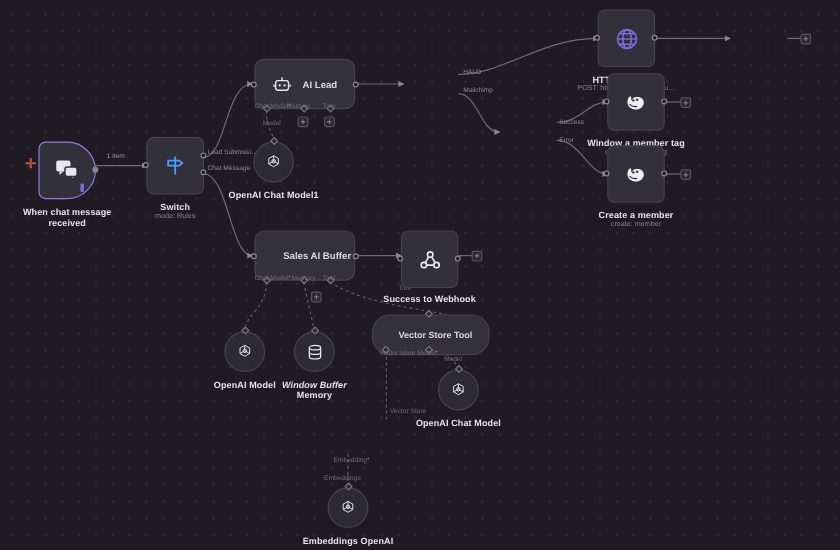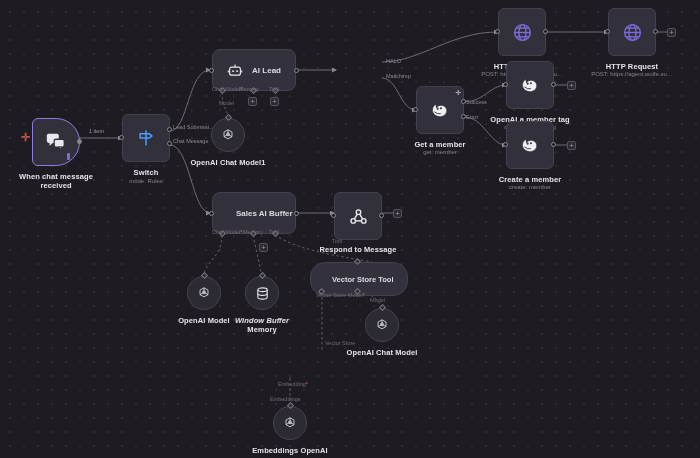--- a/index.html
+++ b/index.html
@@ -230,68 +230,37 @@
           <path d="M4.8 7 h14.4"></path>
           <path d="M4.8 17 h14.4"></path>
       </svg>
     </div>
     <div class="port" style="left:-3px;top:20.5px;"></div>
     <div class="port" style="left:45px;top:20.5px;"></div>
     <div class="title" style="top:54px;">HTTP Request1</div>
     <div class="subtitle" style="top:63px;">POST: https://agent.wolfe.su…</div>
   </div>
 
-  <div class="node" style="left:608px;top:8px;">
-    <div class="box">
-      <svg class="icon" width="21" height="21" viewBox="0 0 24 24" fill="none" stroke="#7b6ad8" stroke-width="1.6">
-        <circle cx="12" cy="12" r="9"></circle>
-        <ellipse cx="12" cy="12" rx="4" ry="9"></ellipse>
-        <path d="M3 12 h18"></path>
-          <path d="M4.8 7 h14.4"></path>
-          <path d="M4.8 17 h14.4"></path>
-      </svg>
-    </div>
-    <div class="port" style="left:-3px;top:20.5px;"></div>
-    <div class="port" style="left:45px;top:20.5px;"></div>
-    <div class="title" style="top:54px;">HTTP Request</div>
-    <div class="subtitle" style="top:63px;">POST: https://agent.wolfe.su…</div>
-  </div>
   <div class="plus" style="left:667px;top:27.5px;">+</div>
 
-  <div class="node" style="left:416px;top:86px;">
+  <div class="wirelabel" style="left:466px;top:99px;">Success</div>
+  <div class="wirelabel" style="left:466px;top:114px;">Error</div>
+
+  <div class="node" style="left:506px;top:61px;">
     <div class="box">
       <svg class="icon" width="22" height="22" viewBox="0 0 24 24">
         <path d="M7 6 C4 8 3 12 4.5 15 C6 18 10 20 14 19 C18 18 20.5 14 19 10.5 C18 8 15 6.5 12 7 C10 7.3 8.5 8.5 8 10" fill="#efeef2" stroke="#32303a" stroke-width="0.8"></path>
         <circle cx="9.5" cy="10.5" r="1.1" fill="#32303a"></circle>
         <circle cx="13" cy="10" r="1.1" fill="#32303a"></circle>
         <path d="M6 14 q3 3 7 2" fill="none" stroke="#32303a" stroke-width="1"></path>
       </svg>
-      <span class="corner-plus">✛</span>
-    </div>
-    <div class="port" style="left:-3px;top:20.5px;"></div>
-    <div class="port" style="left:45px;top:13px;"></div>
-    <div class="port" style="left:45px;top:28px;"></div>
-    <div class="title" style="top:54px;">Get a member</div>
-    <div class="subtitle" style="top:63px;">get: member</div>
-  </div>
-  <div class="wirelabel" style="left:466px;top:99px;">Success</div>
-  <div class="wirelabel" style="left:466px;top:114px;">Error</div>
-
-  <div class="node" style="left:506px;top:61px;">
-    <div class="box">
-      <svg class="icon" width="22" height="22" viewBox="0 0 24 24">
-        <path d="M7 6 C4 8 3 12 4.5 15 C6 18 10 20 14 19 C18 18 20.5 14 19 10.5 C18 8 15 6.5 12 7 C10 7.3 8.5 8.5 8 10" fill="#efeef2" stroke="#32303a" stroke-width="0.8"></path>
-        <circle cx="9.5" cy="10.5" r="1.1" fill="#32303a"></circle>
-        <circle cx="13" cy="10" r="1.1" fill="#32303a"></circle>
-        <path d="M6 14 q3 3 7 2" fill="none" stroke="#32303a" stroke-width="1"></path>
-      </svg>
     </div>
     <div class="port" style="left:-3px;top:20.5px;"></div>
     <div class="port" style="left:45px;top:20.5px;"></div>
-    <div class="title" style="top:54px;">OpenAI a member tag</div>
+    <div class="title" style="top:54px;">Window a member tag</div>
     <div class="subtitle" style="top:63px;">create: memberTag</div>
   </div>
   <div class="plus" style="left:567px;top:80.5px;">+</div>
 
   <div class="node" style="left:506px;top:121px;">
     <div class="box">
       <svg class="icon" width="22" height="22" viewBox="0 0 24 24">
         <path d="M7 6 C4 8 3 12 4.5 15 C6 18 10 20 14 19 C18 18 20.5 14 19 10.5 C18 8 15 6.5 12 7 C10 7.3 8.5 8.5 8 10" fill="#efeef2" stroke="#32303a" stroke-width="0.8"></path>
         <circle cx="9.5" cy="10.5" r="1.1" fill="#32303a"></circle>
         <circle cx="13" cy="10" r="1.1" fill="#32303a"></circle>
@@ -337,21 +306,21 @@
         <circle cx="12" cy="7" r="2.6"></circle>
         <circle cx="6" cy="17" r="2.6"></circle>
         <circle cx="18" cy="17" r="2.6"></circle>
         <path d="M10.6 9.2 L7.4 14.6"></path>
         <path d="M13.4 9.2 L16.6 14.6"></path>
         <path d="M8.6 17 h6.8"></path>
       </svg>
     </div>
     <div class="port" style="left:-3px;top:20.5px;"></div>
     <div class="port" style="left:45px;top:20.5px;"></div>
-    <div class="title" style="top:53px;">Respond to Message</div>
+    <div class="title" style="top:53px;">Success to Webhook</div>
   </div>
   <div class="plus" style="left:393px;top:208.5px;">+</div>
 
   <div class="node" style="left:187px;top:276px;">
     <div class="circle">
       <svg class="icon" width="16" height="16" viewBox="0 0 24 24" fill="none" stroke="#e9e7ee" stroke-width="1.2">
         <path d="M12 4.2 L18 7.6 L18 14.4 L12 17.8 L6 14.4 L6 7.6 Z"></path>
         <path d="M12 4.2 L12 11 L6 14.4"></path>
           <path d="M12 11 L18 14.4"></path>
         <circle cx="12" cy="11" r="2.2"></circle>

